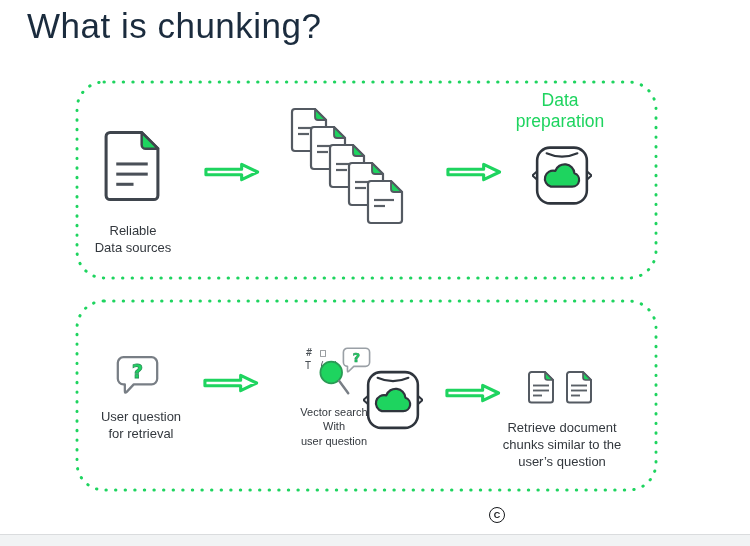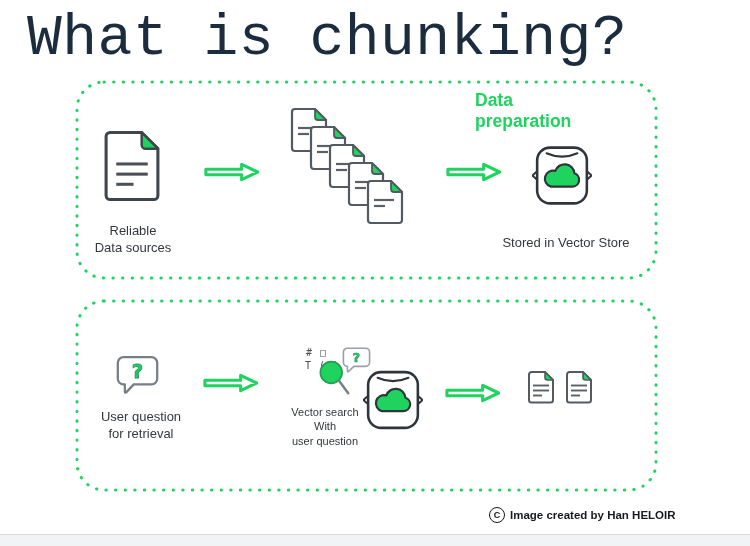--- a/index.html
+++ b/index.html
@@ -2,28 +2,28 @@
 <html><head>
 <meta charset="utf-8">
 <style>
   html,body{margin:0;padding:0;background:#fff;}
   #stage{
     position:relative;width:750px;height:546px;background:#ffffff;
     font-family:"Liberation Sans","DejaVu Sans",sans-serif;overflow:hidden;
   }
   .abs{position:absolute;}
   #page-title{
-    left:27px;top:6px;font-family:Liberation Mono, monospace;
-    font-size:58px;color:#1b2c3e;letter-spacing:0.5px;font-weight:400;
+    left:27px;top:6px;font-family:Liberation Sans, sans-serif;
+    font-size:35px;color:#1b2c3e;letter-spacing:0.5px;font-weight:400;
   }
   .stage-box{position:absolute;left:75px;width:583px;}
   #box-preparation{top:80px;height:200px;}
   #box-retrieval{top:299px;height:193px;}
   .box-heading{
-    position:absolute;text-align:left;font-weight:700;font-size:17.5px;
+    position:absolute;text-align:center;font-weight:400;font-size:17.5px;
     line-height:1.18;color:#1ed45f;white-space:pre-line;
   }
   .step-label{
     position:absolute;text-align:center;font-size:13px;line-height:1.32;
     color:#33383e;white-space:pre-line;
   }
   .step-label.small{font-size:11px;line-height:1.3;}
   .glyph{
     position:absolute;font-family:"DejaVu Sans Mono","Liberation Mono",monospace;
     font-size:10px;color:#4a5056;letter-spacing:1px;
@@ -117,21 +117,20 @@
         </svg>
     </div>
 
     <svg class="abs" style="left:371px;top:81px" width="56" height="22" viewBox="0 0 58 22">
         <use href="#blockarrow"></use>
       </svg>
 
     <svg class="abs" style="left:457px;top:64px" width="60" height="63" viewBox="0 0 70 72">
         <use href="#vectorstore"></use>
       </svg>
-    <div class="step-label" style="left:391px;top:154px;width:200px">Stored in Vector Store</div>
   </div>
 
   <div class="stage-box" id="box-retrieval">
     <svg class="abs" style="left:0;top:0" width="583" height="193">
       <rect x="2" y="2" width="579" height="189" rx="27" fill="none" stroke="#1ed45f" stroke-width="3" stroke-dasharray="0.4 9.2" stroke-linecap="round"></rect>
     </svg>
 
 
     <svg class="abs" style="left:40px;top:55px" width="45" height="42" viewBox="0 0 48 44">
       <path d="M9 3 H39 A6 6 0 0 1 45 9 V26 A6 6 0 0 1 39 32 H20 L12.5 40 Q10.5 42 10.5 39.2 V32 H9 A6 6 0 0 1 3 26 V9 A6 6 0 0 1 9 3 Z" fill="#ffffff" stroke="#787e85" stroke-width="2.4" stroke-linejoin="round"></path>
@@ -150,37 +149,39 @@
       <circle cx="14" cy="14" r="11.5" fill="#1ed45f" stroke="#2b9a55" stroke-width="1.8"></circle>
       <line x1="22.5" y1="23" x2="32" y2="36" stroke="#787e85" stroke-width="2.6" stroke-linecap="round"></line>
     </svg>
     <svg class="abs" style="left:266px;top:47px" width="31" height="28" viewBox="0 0 34 31">
       <path d="M7 2.5 H27 A4.5 4.5 0 0 1 31.5 7 V18 A4.5 4.5 0 0 1 27 22.5 H14 L8.5 28 Q7 29.5 7 27.4 V22.5 A4.5 4.5 0 0 1 2.5 18 V7 A4.5 4.5 0 0 1 7 2.5 Z" fill="#ffffff" stroke="#9aa0a6" stroke-width="1.8" stroke-linejoin="round"></path>
       <text x="17" y="17.5" text-anchor="middle" font-family="DejaVu Sans, sans-serif" font-size="14" font-weight="bold" fill="#1ed45f" stroke="#27925a" stroke-width="0.7">?</text>
     </svg>
     <svg class="abs" style="left:288px;top:69px" width="60" height="64" viewBox="0 0 70 72">
         <use href="#vectorstore"></use>
       </svg>
-    <div class="step-label small" style="left:185px;top:106px;width:130px">Vector search
+    <div class="step-label small" style="left:194px;top:106px;width:130px">Vector search
 With
 user question</div>
 
     <svg class="abs" style="left:370px;top:83px" width="56" height="22" viewBox="0 0 58 22">
         <use href="#blockarrow"></use>
       </svg>
 
     <div class="abs" style="left:451px;top:70px;width:70px;height:38px">
       <svg class="abs" style="left:0;top:0" width="30" height="36" viewBox="0 0 30 36">
           <use href="#resultdoc"></use>
         </svg>
       <svg class="abs" style="left:38px;top:0" width="30" height="36" viewBox="0 0 30 36">
           <use href="#resultdoc"></use>
         </svg>
     </div>
+    <div class="step-label" style="left:407px;top:120px;width:160px">Retrieve document
+chunks similar to the
+user’s question</div>
   </div>
 
   <div class="abs" id="attribution">
     <span id="copyright-circle">C</span>
-    <span>Image created by Han HELOIR</span>
   </div>
   <div class="abs" id="bottom-bar"></div>
 
 </div>
 
 </body></html>

